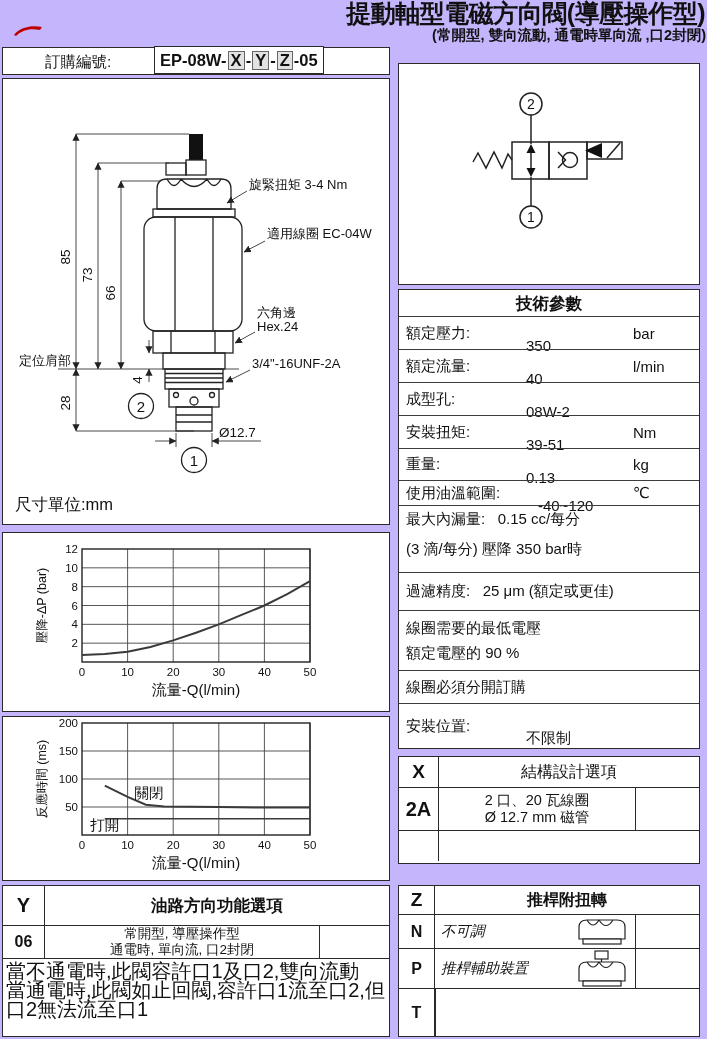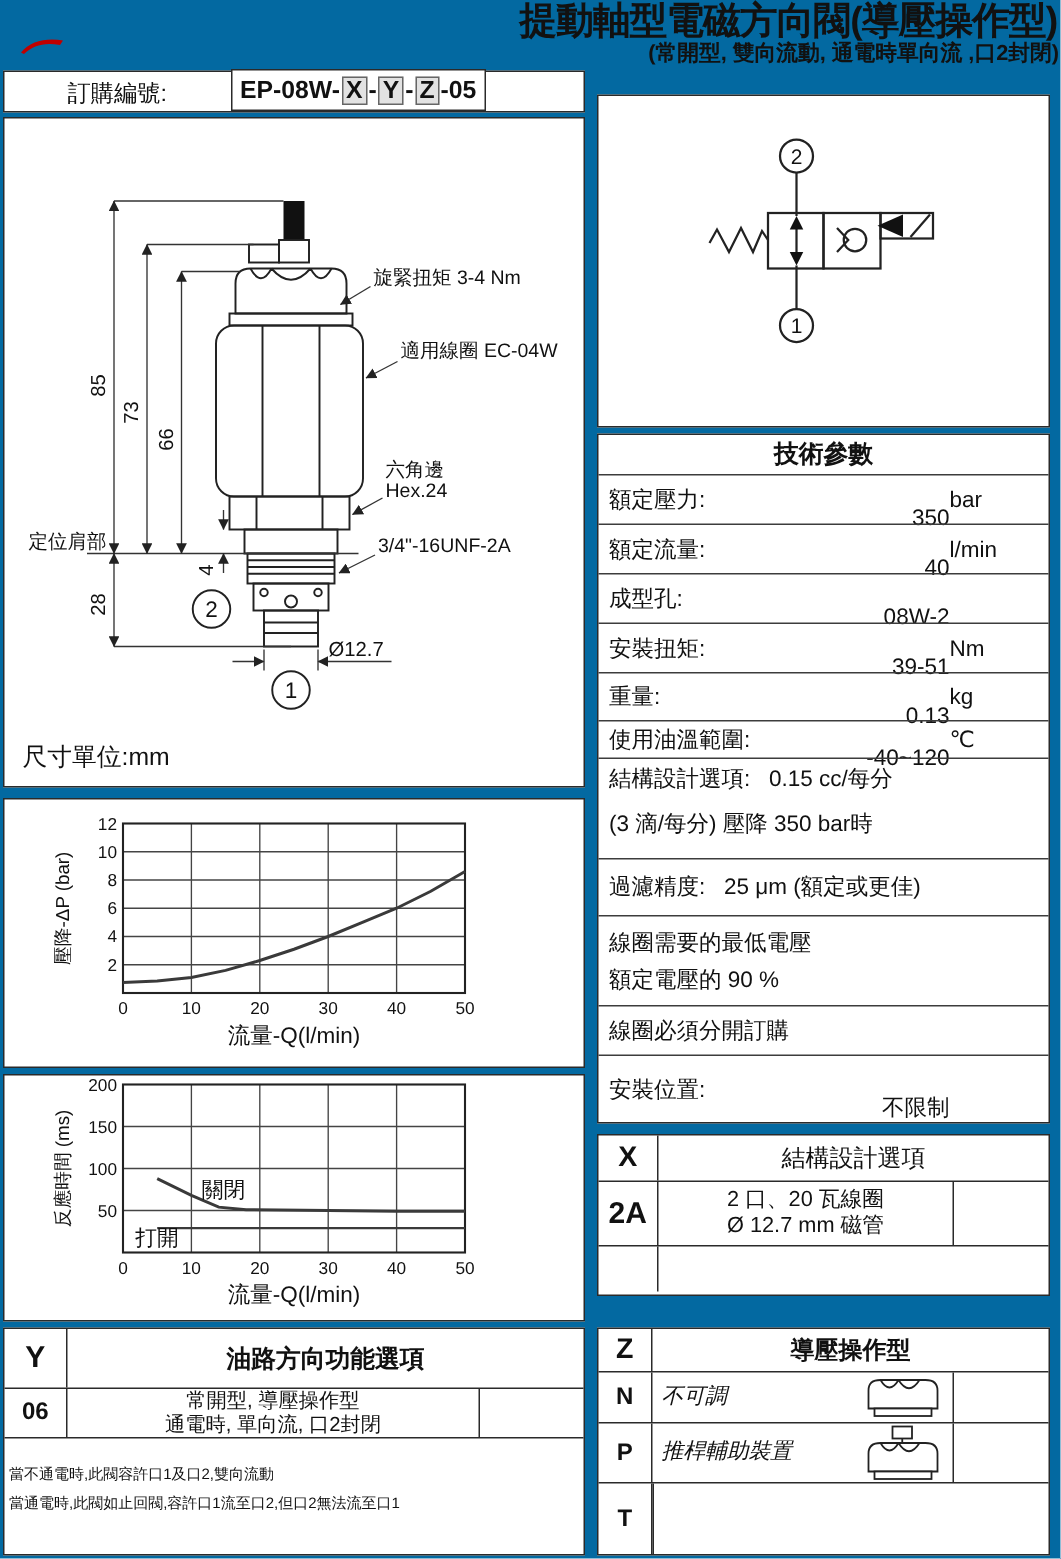--- a/index.html
+++ b/index.html
@@ -1,51 +1,51 @@
 <!DOCTYPE html>
 <html><head>
 <meta charset="utf-8">
 <style>
   html,body{margin:0;padding:0;background:#fff;}
-  .page{position:relative;width:707px;height:1039px;background:#0369a1;overflow:hidden;
+  .page{position:relative;width:707px;height:1039px;background:#c4b5fd;overflow:hidden;
         font-family:"Liberation Sans","DejaVu Sans",sans-serif;color:#111;}
   .box{position:absolute;border:1.6px solid #2a2a2a;background:#fff;box-sizing:border-box;}
   .title{position:absolute;top:-3px;left:0;width:705px;text-align:right;font-size:25px;font-weight:bold;letter-spacing:-0.5px;}
   .subtitle{position:absolute;top:26px;left:0;width:706px;text-align:right;font-size:14.5px;font-weight:bold;}
   .logo{position:absolute;left:13px;top:25px;}
   
   .order-box{left:2px;top:47px;width:388px;height:28px;}
   .order-label{position:absolute;left:42px;top:4px;font-size:15.5px;}
   .model-box{position:absolute;left:151px;top:-1.6px;height:28px;border:1.6px solid #2a2a2a;
              display:flex;align-items:center;padding:0 5px;font-size:16.5px;font-weight:bold;background:#fff;box-sizing:border-box;}
   .model-box .opt{background:#e2e2e2;border:1px solid #666;padding:0 2px;margin:0 1px;line-height:17px;}
   
   .drawing-box{left:2px;top:78px;width:388px;height:447px;}
   .symbol-box{left:398px;top:63px;width:302px;height:222px;}
   .tech-box{left:398px;top:289px;width:302px;height:460px;display:flex;flex-direction:column;font-size:15px;}
   .thead{height:26px;line-height:26px;text-align:center;font-weight:bold;font-size:16.5px;}
   .trow{display:flex;align-items:center;border-top:1px solid #3c3c3c;box-sizing:border-box;}
   .trow .lbl{padding-left:7px;width:120px;}
-  .trow .val{flex:1;text-align:right;margin-top:25px;}
+  .trow .val{flex:1;text-align:left;margin-top:25px;}
   .trow .unit{width:66px;}
   .tmulti{border-top:1px solid #3c3c3c;box-sizing:border-box;padding:4px 7px;}
   .tmulti .l{margin-top:2px;}
   .chart-box1{left:2px;top:532px;width:388px;height:180px;}
   .chart-box2{left:2px;top:716px;width:388px;height:165px;}
   
   .opt-table{position:absolute;border:1.6px solid #2a2a2a;background:#fff;box-sizing:border-box;}
   .ot-row{display:flex;box-sizing:border-box;align-items:stretch;}
   .ot-code{border-right:1.2px solid #2a2a2a;display:flex;align-items:center;justify-content:center;font-weight:bold;box-sizing:border-box;}
   .ot-main{flex:1;display:flex;flex-direction:column;align-items:center;justify-content:center;text-align:center;box-sizing:border-box;}
   .ot-right{border-left:1.2px solid #2a2a2a;box-sizing:border-box;}
   .hline{border-top:1.2px solid #2a2a2a;}
   .x-table{left:398px;top:756px;width:302px;height:108px;}
   .y-table{left:2px;top:885px;width:388px;height:152px;}
   .z-table{left:398px;top:885px;width:302px;height:152px;}
-  .y-notes{padding:15px 3px;font-size:10px;line-height:19px;}
+  .y-notes{padding:3px 3px;font-size:20px;line-height:19px;}
   .z-desc{flex:1;display:flex;align-items:center;padding-left:6px;font-size:14.5px;box-sizing:border-box;}
   .z-desc .txt{line-height:17px;font-style:italic;}
   .z-icon{margin-left:auto;margin-right:4px;display:flex;align-items:center;}
   svg text{font-family:"Liberation Sans","DejaVu Sans",sans-serif;}
 </style>
 </head>
 <body>
 
 <div class="page">
 
@@ -197,21 +197,21 @@
       <span class="lbl">重量:</span>
       <span class="val">0.13</span>
       <span class="unit">kg</span>
     </div>
     <div class="trow" style="height:25px">
       <span class="lbl" style="width:132px">使用油溫範圍:</span>
       <span class="val">-40~120</span>
       <span class="unit">℃</span>
     </div>
     <div class="tmulti" style="height:68px">
-      <div><span>結構設計選項:</span>&nbsp;&nbsp;&nbsp;<span>0.15 cc/每分</span></div>
+      <div><span>最大內漏量:</span>&nbsp;&nbsp;&nbsp;<span>0.15 cc/每分</span></div>
       <div class="l" style="margin-top:11px">(3 滴/每分) 壓降 350 bar時</div>
     </div>
     <div class="tmulti" style="height:38px;display:flex;align-items:center;padding-top:0;padding-bottom:0">
       <span>過濾精度:</span>&nbsp;&nbsp;&nbsp;<span>25 μm (額定或更佳)</span>
     </div>
     <div class="tmulti" style="height:61px">
       <div style="margin-top:4px">線圈需要的最低電壓</div>
       <div class="l" style="margin-top:6px">額定電壓的 90 %</div>
     </div>
     <div class="tmulti" style="height:33px;display:flex;align-items:center;padding-top:0;padding-bottom:0">
@@ -319,21 +319,21 @@
     </div>
     <div class="hline y-notes">
       <div>當不通電時,此閥容許口1及口2,雙向流動</div>
       <div>當通電時,此閥如止回閥,容許口1流至口2,但口2無法流至口1</div>
     </div>
   </div>
 
   <div class="opt-table z-table">
     <div class="ot-row" style="height:28px">
       <div class="ot-code" style="width:36px;font-size:19px">Z</div>
-      <div class="ot-main" style="font-size:16px;font-weight:bold">導壓操作型</div>
+      <div class="ot-main" style="font-size:16px;font-weight:bold">推桿附扭轉</div>
     </div>
     <div class="ot-row hline" style="height:34px">
       <div class="ot-code" style="width:36px;font-size:16px">N</div>
       <div class="z-desc">
         <span class="txt">不可調</span>
         <span class="z-icon">
           <svg width="58" height="30" viewBox="0 0 58 30">
             <g stroke="#222" stroke-width="1.2" fill="#fff">
               <path d="M6,22 V10 Q6,3 14,3 H44 Q52,3 52,10 V22 Z"></path>
               <path d="M14,3 Q20,13 26,3 M26,3 Q33,14 40,3" fill="none"></path>

